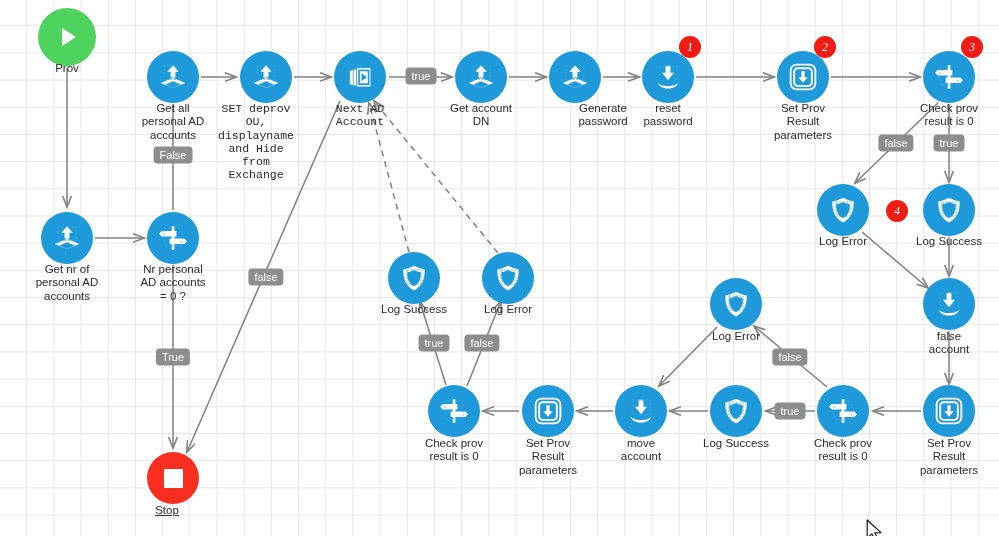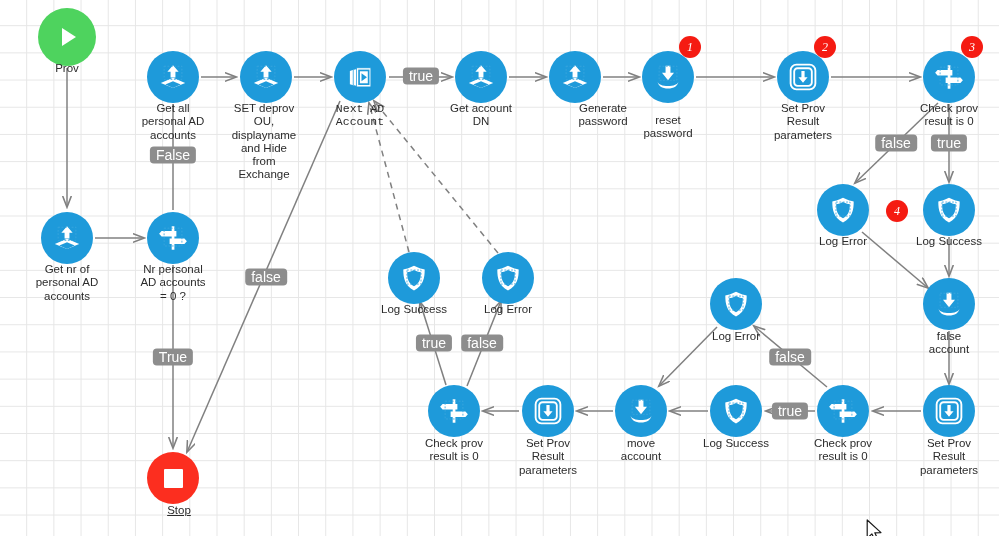--- a/index.html
+++ b/index.html
@@ -53,21 +53,21 @@
     display:flex;align-items:center;justify-content:center;
     font-family:"Liberation Serif","DejaVu Serif",serif;
     font-style:italic;
   }
 
   .elabel{
     position:absolute;
     transform:translate(-50%,-50%);
     background:#8d8d8d;
     color:#ffffff;
-    font-size:14px;
+    font-size:11px;
     line-height:10px;
     padding:3px 6px 4px 6px;
     border-radius:4px;
     white-space:nowrap;
   }
 
   .icon{width:30px;height:30px;display:block;}
   .icon.big{width:32px;height:32px;}
   .stop-sq{width:19px;height:19px;background:#ffffff;border-radius:1px;}
 
@@ -289,46 +289,46 @@
           <path d="M28.2 16.6 L12.4 16.6 L12.4 22.4 L28.2 22.4 L30.8 19.5 Z" fill="#ffffff"></path>
           <rect x="6.5" y="5.5" width="19" height="19" fill="none" stroke="#3aa6de" stroke-width="0.9" stroke-dasharray="2 1.6"></rect>
         </svg>
       </div>
     </div>
   <div id="labels-group">
       <div class="node-label" style="left: 67px; top: 62px;">Prov</div>
       <div class="node-label" style="left: 173px; top: 102px;">Get all
 personal AD
 accounts</div>
-      <div class="node-label" style="left: 264px; top: 102px;">SET deprov
+      <div class="node-label" style="left: 256px; top: 102px; font-family: Liberation Mono, monospace;">SET deprov
 OU,
 displayname
 and Hide
 from
 Exchange</div>
       <div class="node-label" style="left: 360px; top: 102px; font-family: Liberation Mono, monospace;">Next AD
 Account</div>
       <div class="node-label" style="left: 481px; top: 102px;">Get account
 DN</div>
       <div class="node-label" style="left: 603px; top: 102px;">Generate
 password</div>
-      <div class="node-label" style="left: 668px; top: 102px; margin-top: 12px;">reset
+      <div class="node-label" style="left: 668px; top: 102px;">reset
 password</div>
       <div class="node-label" style="left: 803px; top: 102px;">Set Prov
 Result
 parameters</div>
       <div class="node-label" style="left: 949px; top: 102px;">Check prov
 result is 0</div>
       <div class="node-label" style="left: 67px; top: 263px;">Get nr of
 personal AD
 accounts</div>
       <div class="node-label" style="left: 173px; top: 263px;">Nr personal
 AD accounts
 = 0 ?</div>
-      <div class="node-label" style="left: 179px; top: 504px; text-decoration: underline;">Stop</div>
+      <div class="node-label" style="left: 167px; top: 504px; text-decoration: underline;">Stop</div>
       <div class="node-label" style="left: 414px; top: 303px;">Log Success</div>
       <div class="node-label" style="left: 508px; top: 303px;">Log Error</div>
       <div class="node-label" style="left: 843px; top: 235px;">Log Error</div>
       <div class="node-label" style="left: 949px; top: 235px;">Log Success</div>
       <div class="node-label" style="left: 949px; top: 330px;">false
 account</div>
       <div class="node-label" style="left: 949px; top: 437px;">Set Prov
 Result
 parameters</div>
       <div class="node-label" style="left: 843px; top: 437px;">Check prov

